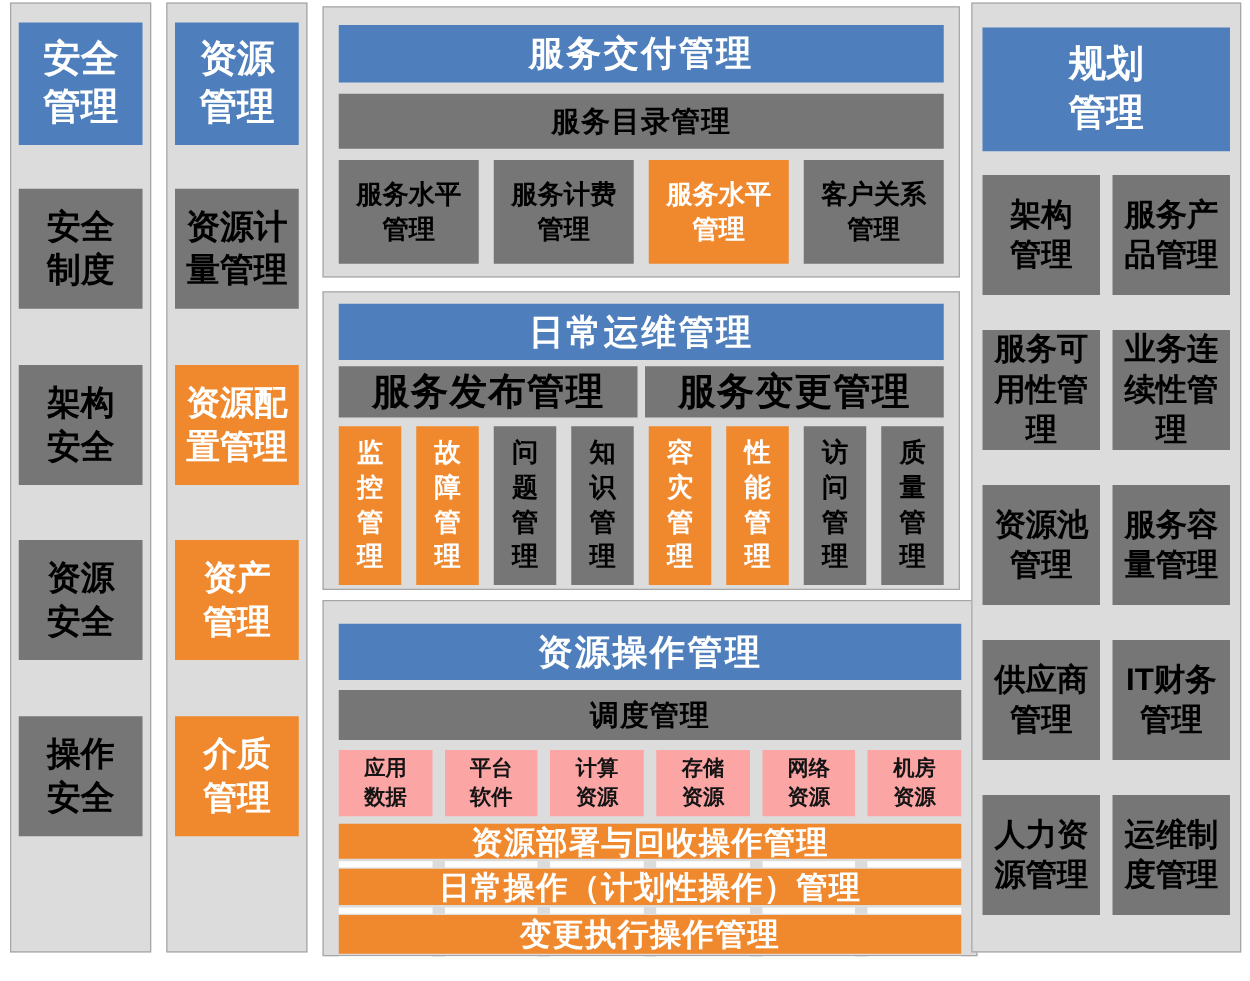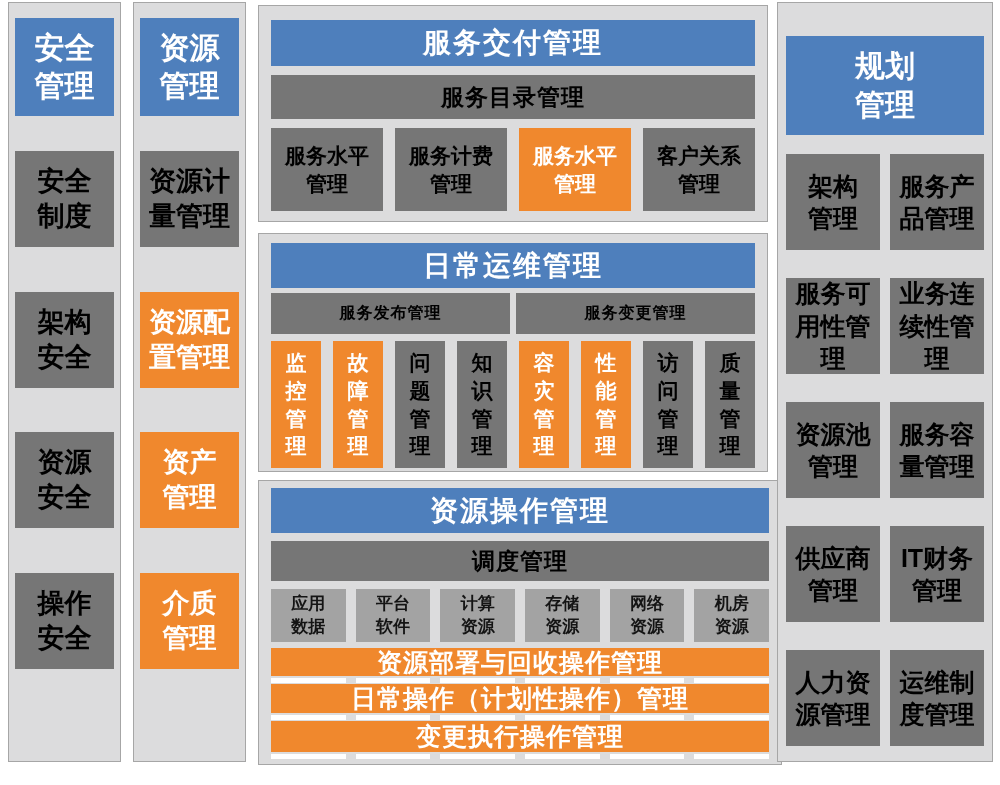--- a/index.html
+++ b/index.html
@@ -4,56 +4,56 @@
 <style>
   html,body{margin:0;padding:0;background:#ffffff;}
   .page{position:relative;width:1000px;height:785px;background:#ffffff;
         font-family:"Liberation Sans",sans-serif;font-weight:bold;overflow:hidden;}
   .panel{position:absolute;background:#dcdcdd;border:1px solid #a6a6a6;box-sizing:border-box;}
   .box{display:flex;align-items:center;justify-content:center;text-align:center;
        white-space:pre-line;font-weight:bold;box-sizing:border-box;}
   .blue{background:#4e7fbc;color:#ffffff;}
   .gray{background:#767676;color:#000000;}
   .orange{background:#f0882d;color:#ffffff;}
-  .whitebox{background:#a3a3a3;color:#141414;}
+  .whitebox{background:#fca5a5;color:#141414;}
 
   
   #panel-security{left:8px;top:2px;width:113px;height:760px;padding:0 6px;}
   #panel-resource{left:133px;top:2px;width:113px;height:760px;padding:0 6px;}
   .side-header{margin-top:15px;height:98px;font-size:30px;line-height:1.28;}
   .side-item{height:96px;font-size:27px;line-height:1.28;}
   .mt35{margin-top:35px;} .mt45{margin-top:45px;} .mt44{margin-top:44px;}
 
   
   #panel-delivery{left:258px;top:5px;width:510px;height:217px;padding:0 12px;}
   #panel-dailyops{left:258px;top:233px;width:510px;height:239px;padding:0 12px;}
-  #panel-resourceops{left:258px;top:480px;width:524px;height:285px;padding:0 12px;}
+  #panel-resourceops{left:258px;top:480px;width:524px;height:285px;padding:11px 12px;}
   .mid-header{margin-top:14px;height:46px;font-size:28px;letter-spacing:2px;}
   .sub-bar{margin-top:9px;height:44px;font-size:23px;letter-spacing:1px;}
   .row4{margin-top:9px;display:flex;gap:12px;}
   .row4 .box{flex:1;height:83px;font-size:21px;line-height:1.3;}
 
   #panel-dailyops .mid-header{margin-top:9px;height:45px;}
   .row2bars{margin-top:5px;display:flex;gap:6px;}
-  .row2bars .box{flex:1;height:41px;font-size:16px;letter-spacing:1px;}
+  .row2bars .box{flex:1;height:41px;font-size:30px;letter-spacing:1px;}
   .rowv{margin-top:7px;display:flex;gap:12px;}
   .rowv .box{flex:1;height:127px;font-size:21px;line-height:1.33;}
 
   #panel-resourceops .mid-header{margin-top:7px;height:45px;}
   #panel-resourceops .sub-bar{margin-top:8px;height:40px;}
   .row6{margin-top:8px;display:flex;gap:10px;}
   .row6 .box{flex:1;height:53px;font-size:17px;line-height:1.35;}
   .op-bar{margin-top:6px;height:28px;font-size:25px;letter-spacing:1px;}
   .op-bar2{margin-top:1px;height:29px;}
   .op-bar3{margin-top:1px;height:31px;}
   .col-strip{margin-top:2px;height:5px;display:flex;gap:10px;}
   .col-strip span{flex:1;background:#ffffff;}
 
   
-  #panel-planning{left:777px;top:2px;width:216px;height:760px;padding:18px 8px;}
+  #panel-planning{left:777px;top:2px;width:216px;height:760px;padding:4px 8px;}
   #panel-planning .side-header{height:99px;}
   .plan-grid{margin-top:19px;display:grid;grid-template-columns:1fr 1fr;
              column-gap:10px;row-gap:28px;}
   .plan-grid .box{height:96px;font-size:25px;line-height:1.3;}
 </style>
 </head>
 <body>
 
 <div class="page">
 

